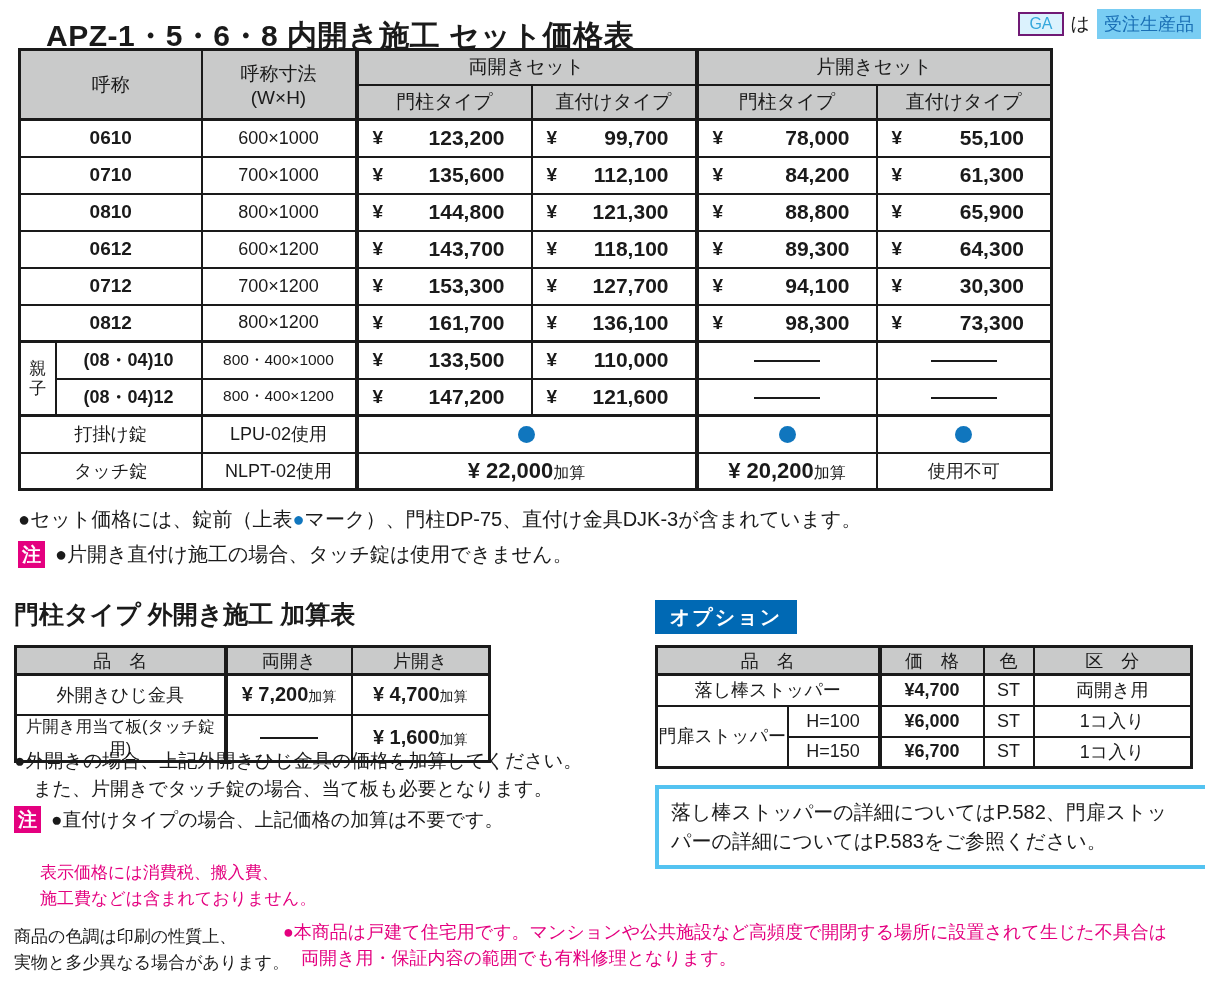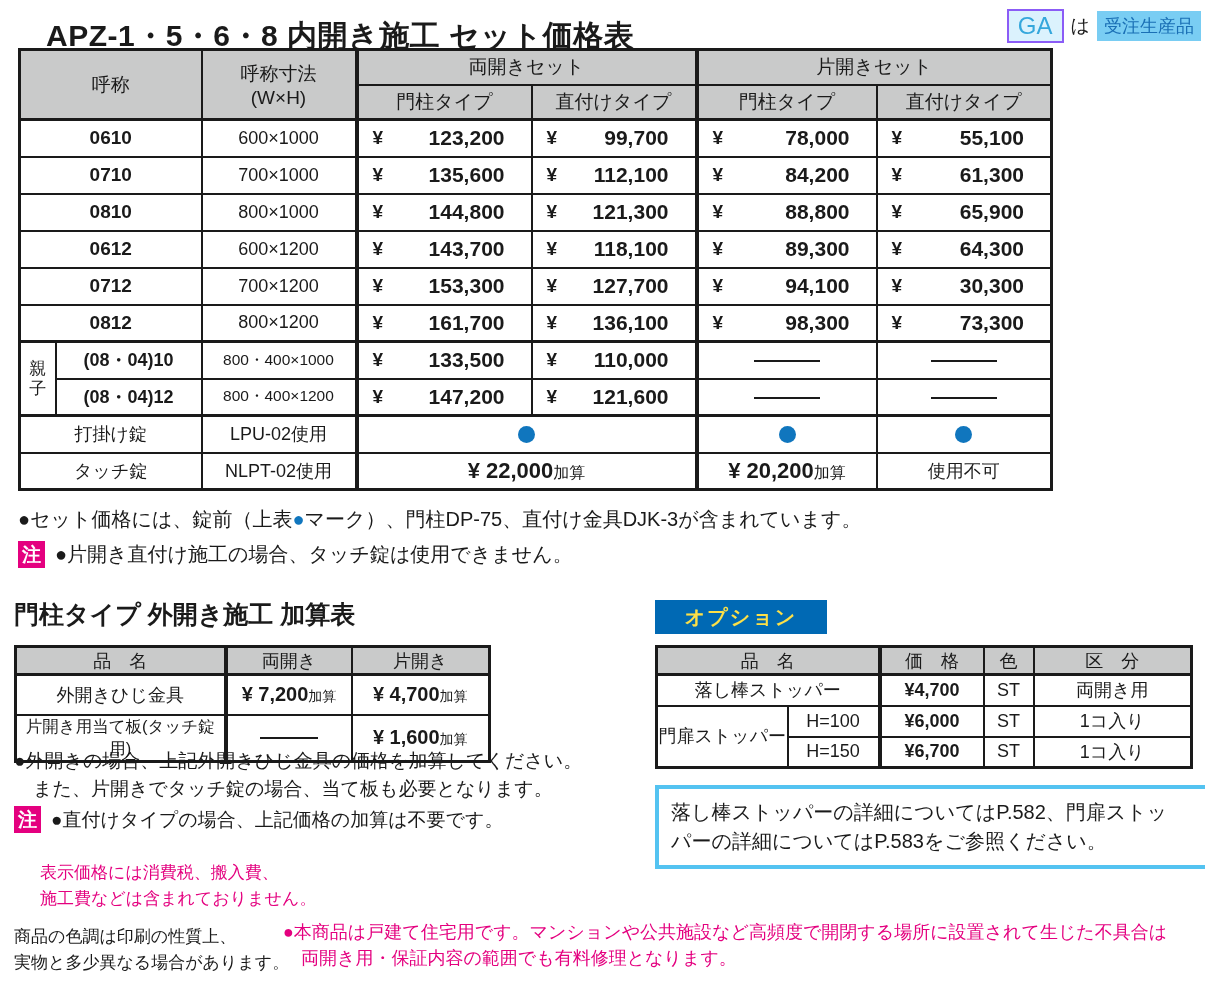--- a/index.html
+++ b/index.html
@@ -2,21 +2,21 @@
 <html><head>
 <meta charset="utf-8">
 <style>
   html,body { margin:0; padding:0; background:#ffffff; }
   body { font-family:"Liberation Sans","DejaVu Sans",sans-serif; color:#1a1a1a; }
   #screen { position:relative; width:1205px; height:994px; background:#fff; overflow:hidden; }
 
   
   .main-title { position:absolute; left:18px; top:16px; font-size:30px; font-weight:600; letter-spacing:0.5px;margin-left:28px; }
   .ga-line { position:absolute; right:4px; top:9px; display:flex; align-items:center; gap:7px; font-size:19px; }
-  .ga-badge { background:#dbf2fd; border:2px solid #8b5cf6; color:#35a7dc; font-size:24px; padding:1px 9px; }
+  .ga-badge { background:#dbf2fd; border:2px solid #701a75; color:#35a7dc; font-size:16px; padding:1px 9px; }
   .order-badge { background:#79cdf3; color:#1a6fb5; font-size:18px; font-weight:500; padding:3px 7px; }
 
   
   table { border-collapse:collapse; table-layout:fixed; }
   .main-table { position:absolute; left:18px; top:48px; width:1032px; border:3px solid #1a1a1a; }
   .main-table th,.main-table td { border:2px solid #1a1a1a; padding:0; text-align:center; vertical-align:middle; overflow:hidden; }
   .main-table thead tr { height:35px; }
   .main-table tbody tr { height:37px; }
   .hdr { background:#c9caca; font-weight:normal; font-size:19px; }
   .thickL { border-left-width:4px !important; }
@@ -51,21 +51,21 @@
   .add-table thead th { border-bottom-width:3px; }
   .add-table tbody tr { height:40px; }
   .add-table .hdr { font-size:18px; }
   .add-item { font-size:18px; }
   .add-item.small { font-size:16.5px; }
   .add-price .big { font-size:20px; }
   .add-price .sfx { font-size:14px; }
   .dash2 { display:inline-block; width:58px; border-top:2px solid #1a1a1a; vertical-align:middle; }
 
   
-  .option-label { position:absolute; left:655px; top:600px; width:172px; height:34px; background:#0069b4; color:#fde047; font-size:20px; font-weight:bold; letter-spacing:2px; display:flex; align-items:center; justify-content:center; }
+  .option-label { position:absolute; left:655px; top:600px; width:142px; height:34px; background:#0069b4; color:#ffffff; font-size:20px; font-weight:bold; letter-spacing:2px; display:flex; align-items:center; justify-content:center; }
   .opt-table { position:absolute; left:655px; top:645px; width:535px; border:3px solid #1a1a1a; }
   .opt-table th,.opt-table td { border:2px solid #1a1a1a; padding:0; text-align:center; vertical-align:middle; font-size:18px; }
   .opt-table thead tr { height:28px; }
   .opt-table thead th { border-bottom-width:3px; }
   .opt-table tbody tr { height:31px; }
   .opt-price { font-weight:bold; font-size:20px; }
 
   
   .notes2 { position:absolute; left:14px; top:747px; font-size:19px; line-height:1.45; }
   .notes2 .indent { margin-left:19px; }

